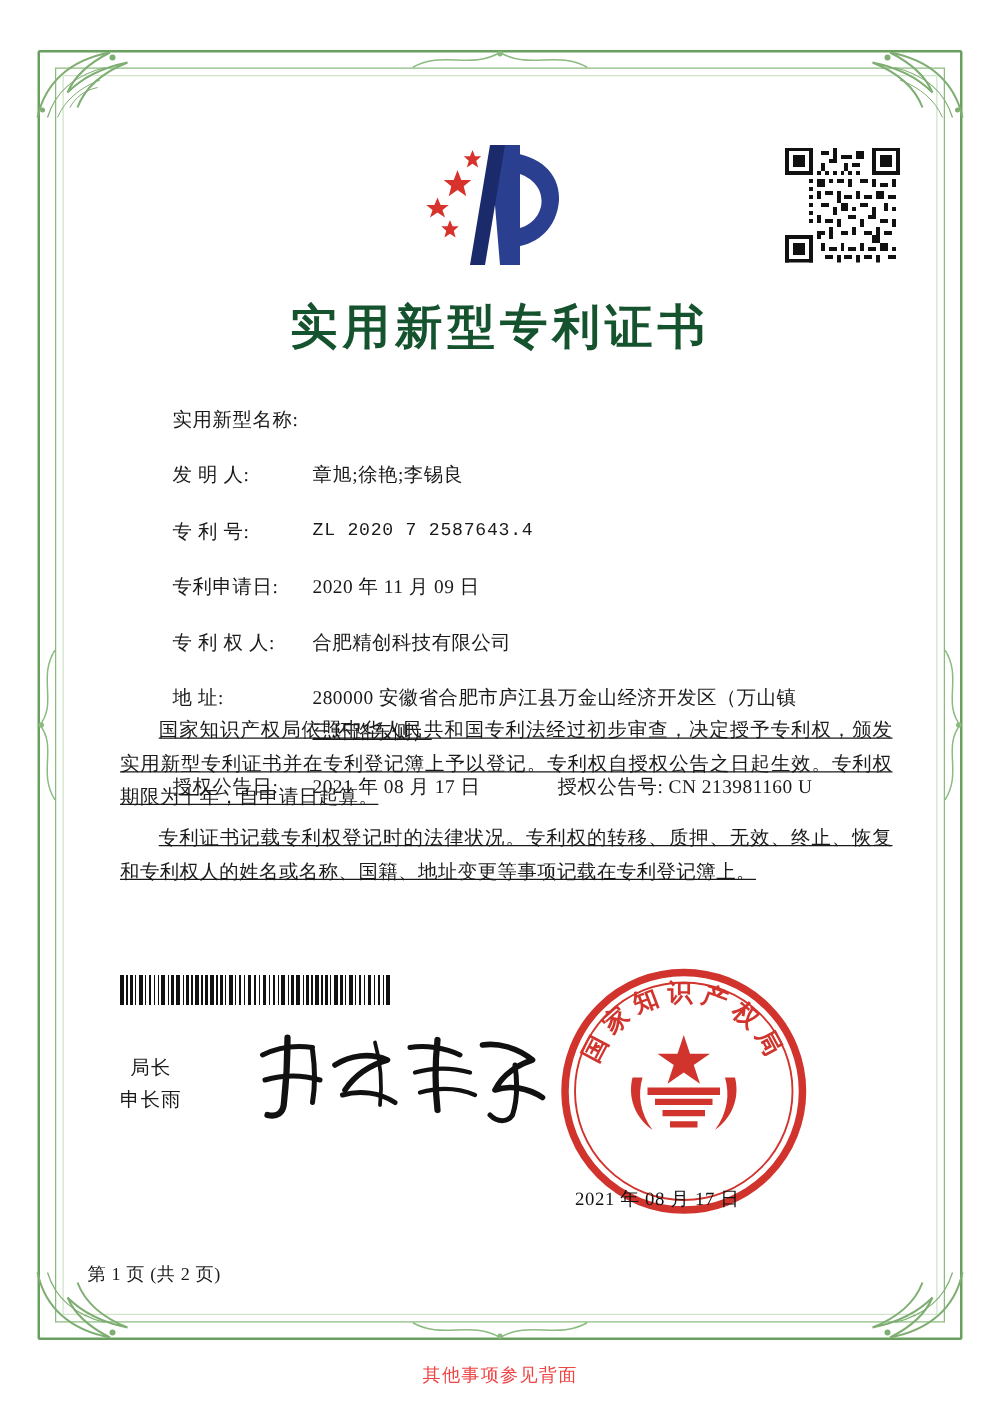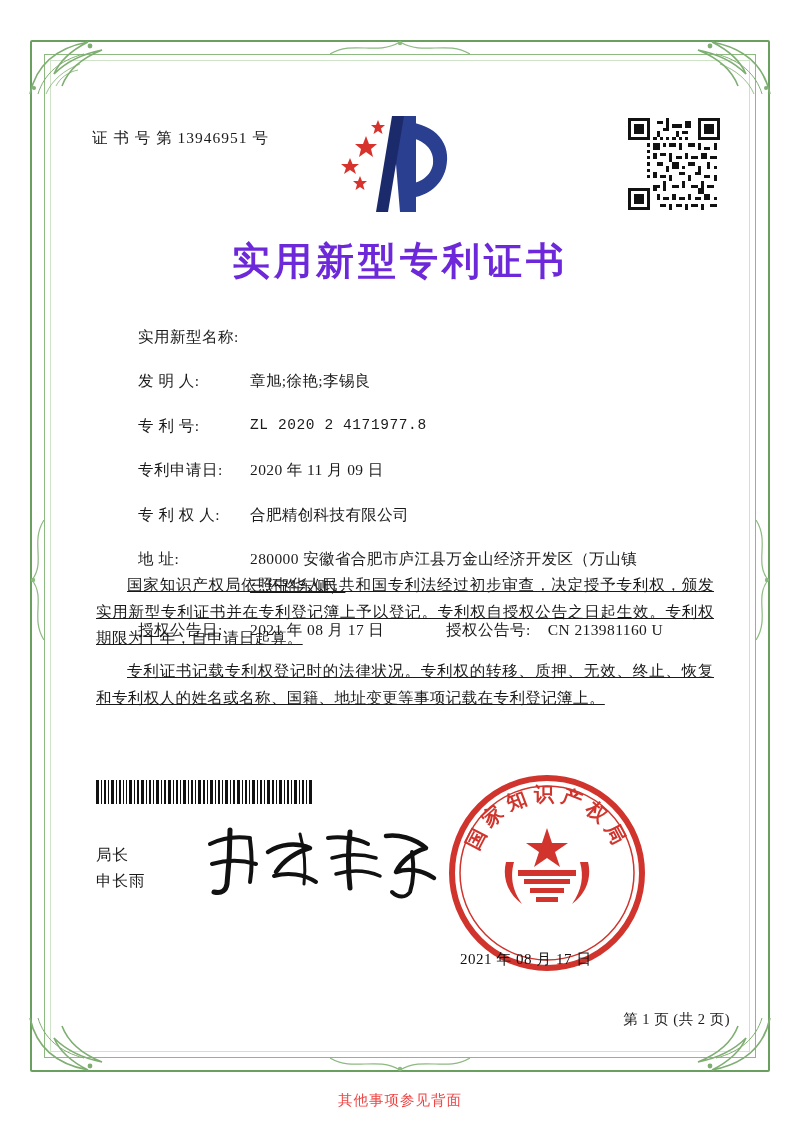--- a/index.html
+++ b/index.html
@@ -109,21 +109,21 @@
   .doc-title {
     position: absolute;
     left: 0;
     right: 0;
     top: 156px;
     text-align: center;
     font-size: 38px;
     font-weight: bold;
     letter-spacing: 4px;
     font-family: "DejaVu Serif", "Liberation Serif", serif;
-    color: #6d28d9;
+    color: #14532d;
   }
 
   
   .fields {
     position: absolute;
     left: 26px;
     right: 10px;
     top: 246px;
   }
   .frow {
@@ -150,21 +150,21 @@
     letter-spacing: 0.6px;
   }
   .addr-line2 {
     margin-top: 4px;
     text-decoration: underline;
   }
 
   .frow.pubrow .fvalue { display: flex; align-items: baseline; }
   .pub-date { width: 196px; flex: 0 0 196px; }
   .pub-no-label { flex: 0 0 auto; letter-spacing: 0.5px; }
-  .pub-no-value { margin-left: 17px; font-family: Liberation Serif, serif; }
+  .pub-no-value { margin-left: 4px; font-family: Liberation Serif, serif; }
 
   
   .paras {
     position: absolute;
     left: 26px;
     right: 16px;
     top: 492px;
     font-size: 15.5px;
     line-height: 1.72;
     letter-spacing: 0.4px;
@@ -187,20 +187,21 @@
   .barcode svg { display: block; width: 100%; height: 100%; }
 
   
   .sig-block {
     position: absolute;
     left: 26px;
     top: 762px;
     font-size: 15.5px;
     line-height: 1.7;
     letter-spacing: 1px;
+    text-align: center;
   }
   .sig-script {
     position: absolute;
     left: 130px;
     top: 742px;
     width: 250px;
     height: 80px;
   }
   .sig-script svg { display:block; width:100%; height:100%; }
 
@@ -221,21 +222,21 @@
     font-size: 15px;
     color: #111;
     letter-spacing: 0.5px;
   }
 
   .page-no {
     position: absolute;
     left: 0;
     right: 0;
     top: 930px;
-    text-align: right;
+    text-align: left;
     font-size: 14.5px;
     letter-spacing: 0.5px;
   }
 
   .footnote {
     position: absolute;
     left: 0;
     right: 0;
     bottom: 22px;
     text-align: center;
@@ -307,21 +308,20 @@
   </div>
   <div class="edge-orn edge-right">
     <svg viewBox="0 0 26 120">
       <path d="M20 0 C6 22 22 42 8 60 C22 78 6 98 20 120" fill="none" stroke="currentColor" stroke-width="1.2"></path>
       <circle cx="9" cy="60" r="2.2" fill="currentColor"></circle>
     </svg>
   </div>
 
   <div class="content">
 
-    <div class="cert-no">证 书 号 第 13946951 号</div>
 
     <div class="logo">
       <svg viewBox="0 0 130 110">
 
         <path d="M74 12 C104 14 120 34 114 58 C109 78 92 88 74 88 L74 74 C88 74 99 66 101 54 C103 40 92 29 74 27 Z" fill="#2b3f91"></path>
         <path d="M60 6 L84 6 L84 102 L68 102 Z" fill="#2b3f91"></path>
         <path d="M60 6 L72 6 L56 102 L44 102 Z" fill="#1b2a6b"></path>
 
         <g fill="#d7332c">
           <polygon points="34,26 37,34 45,34 39,39 41,47 34,42 27,47 29,39 23,34 31,34"></polygon>
@@ -444,21 +444,21 @@
         <div class="flabel">实用新型名称:</div>
       </div>
 
       <div class="frow">
         <div class="flabel">发  明  人:</div>
         <div class="fvalue">章旭;徐艳;李锡良</div>
       </div>
 
       <div class="frow">
         <div class="flabel">专  利  号:</div>
-        <div class="fvalue mono">ZL 2020 2 4171977.8</div>
+        <div class="fvalue mono">ZL 2020 7 2587643.4</div>
       </div>
 
       <div class="frow">
         <div class="flabel">专利申请日:</div>
         <div class="fvalue">2020 年 11 月 09 日</div>
       </div>
 
       <div class="frow">
         <div class="flabel">专 利 权 人:</div>
         <div class="fvalue">合肥精创科技有限公司</div>

